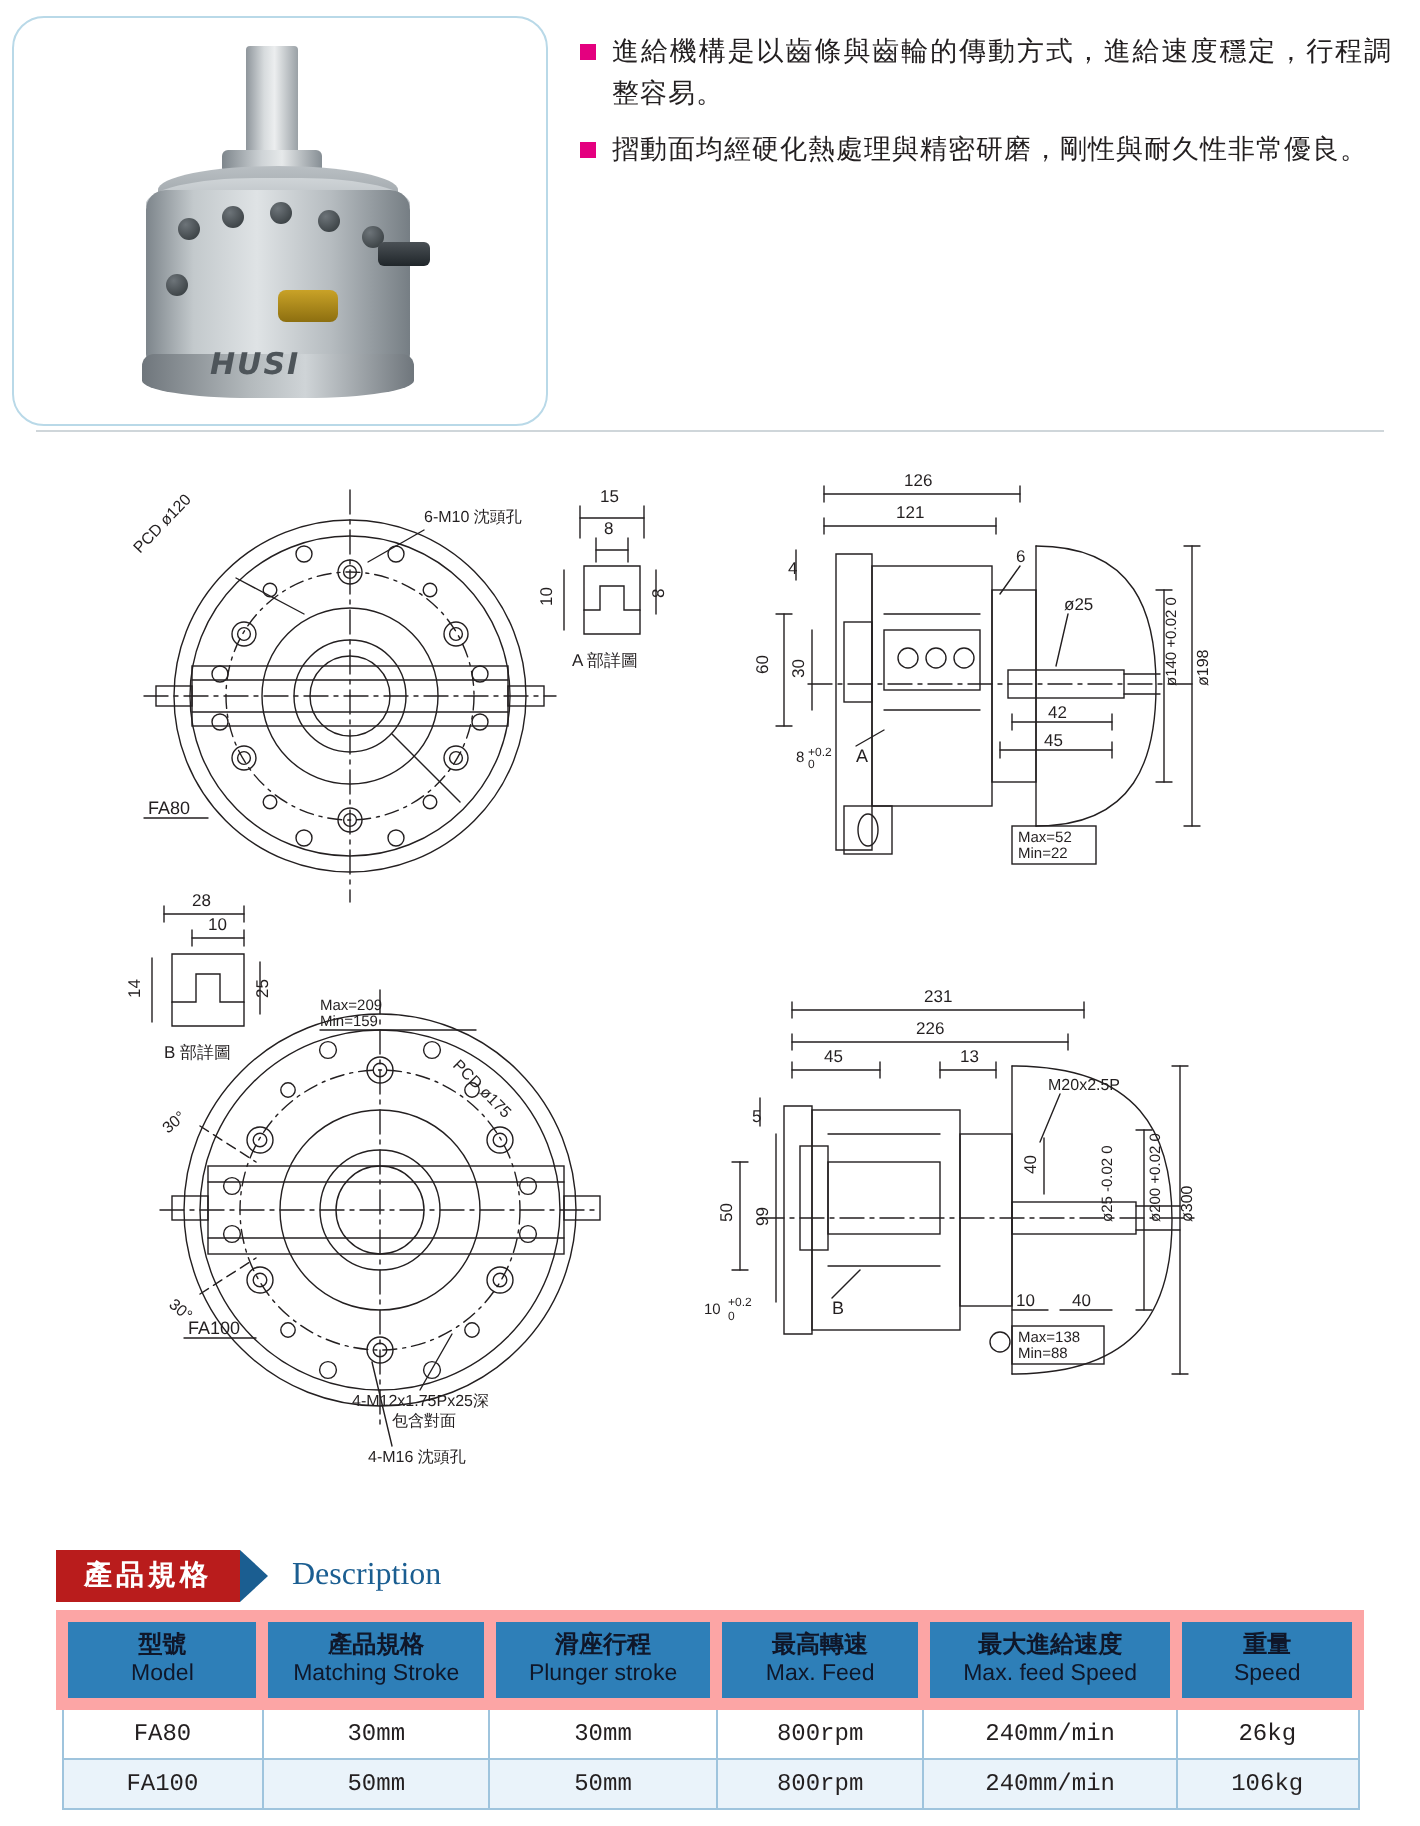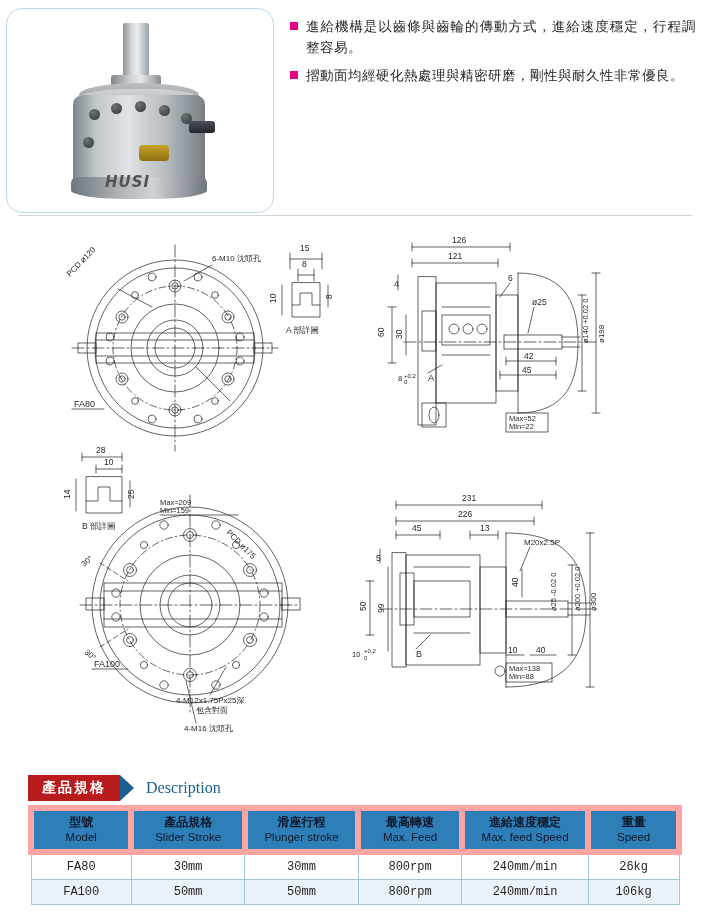--- a/index.html
+++ b/index.html
@@ -621,32 +621,32 @@
         <col style="width:14%">
     </colgroup>
     <thead>
       <tr>
         <th>
           <span>型號</span>
           <span class="en">Model</span>
         </th>
         <th>
           <span>產品規格</span>
-          <span class="en">Slider Stroke</span>
+          <span class="en">Matching Stroke</span>
         </th>
         <th>
           <span>滑座行程</span>
           <span class="en">Plunger stroke</span>
         </th>
         <th>
           <span>最高轉速</span>
           <span class="en">Max. Feed</span>
         </th>
         <th>
-          <span>進給速度穩定</span>
+          <span>最大進給速度</span>
           <span class="en">Max. feed Speed</span>
         </th>
         <th>
           <span>重量</span>
           <span class="en">Speed</span>
         </th>
       </tr>
     </thead>
     <tbody>
       <tr class="r0">

